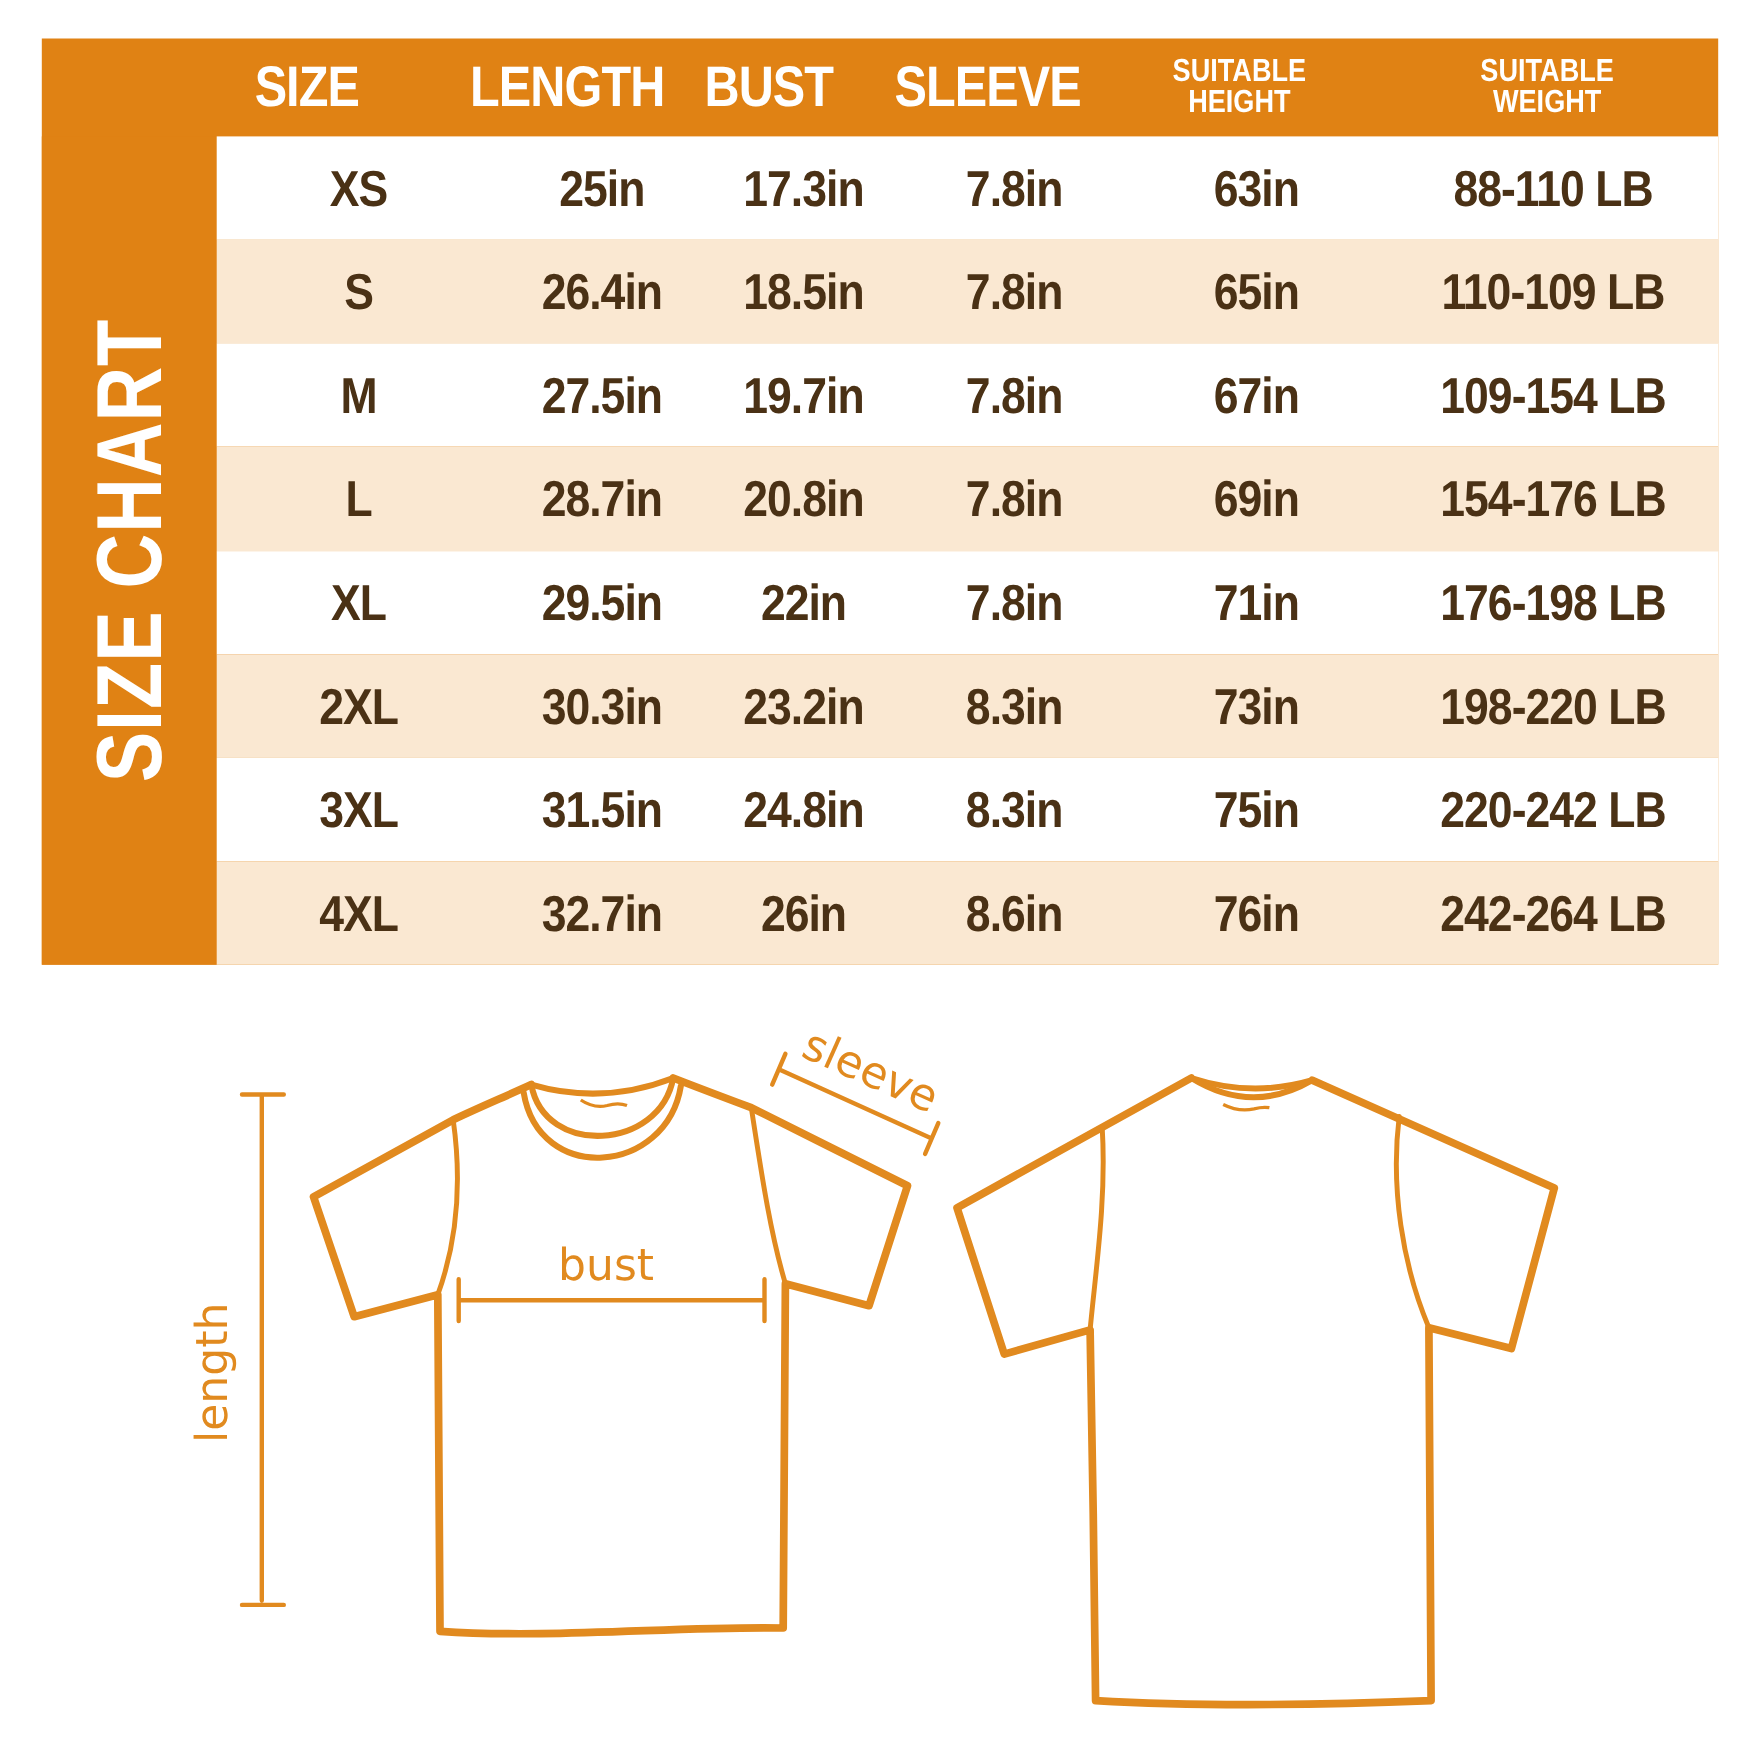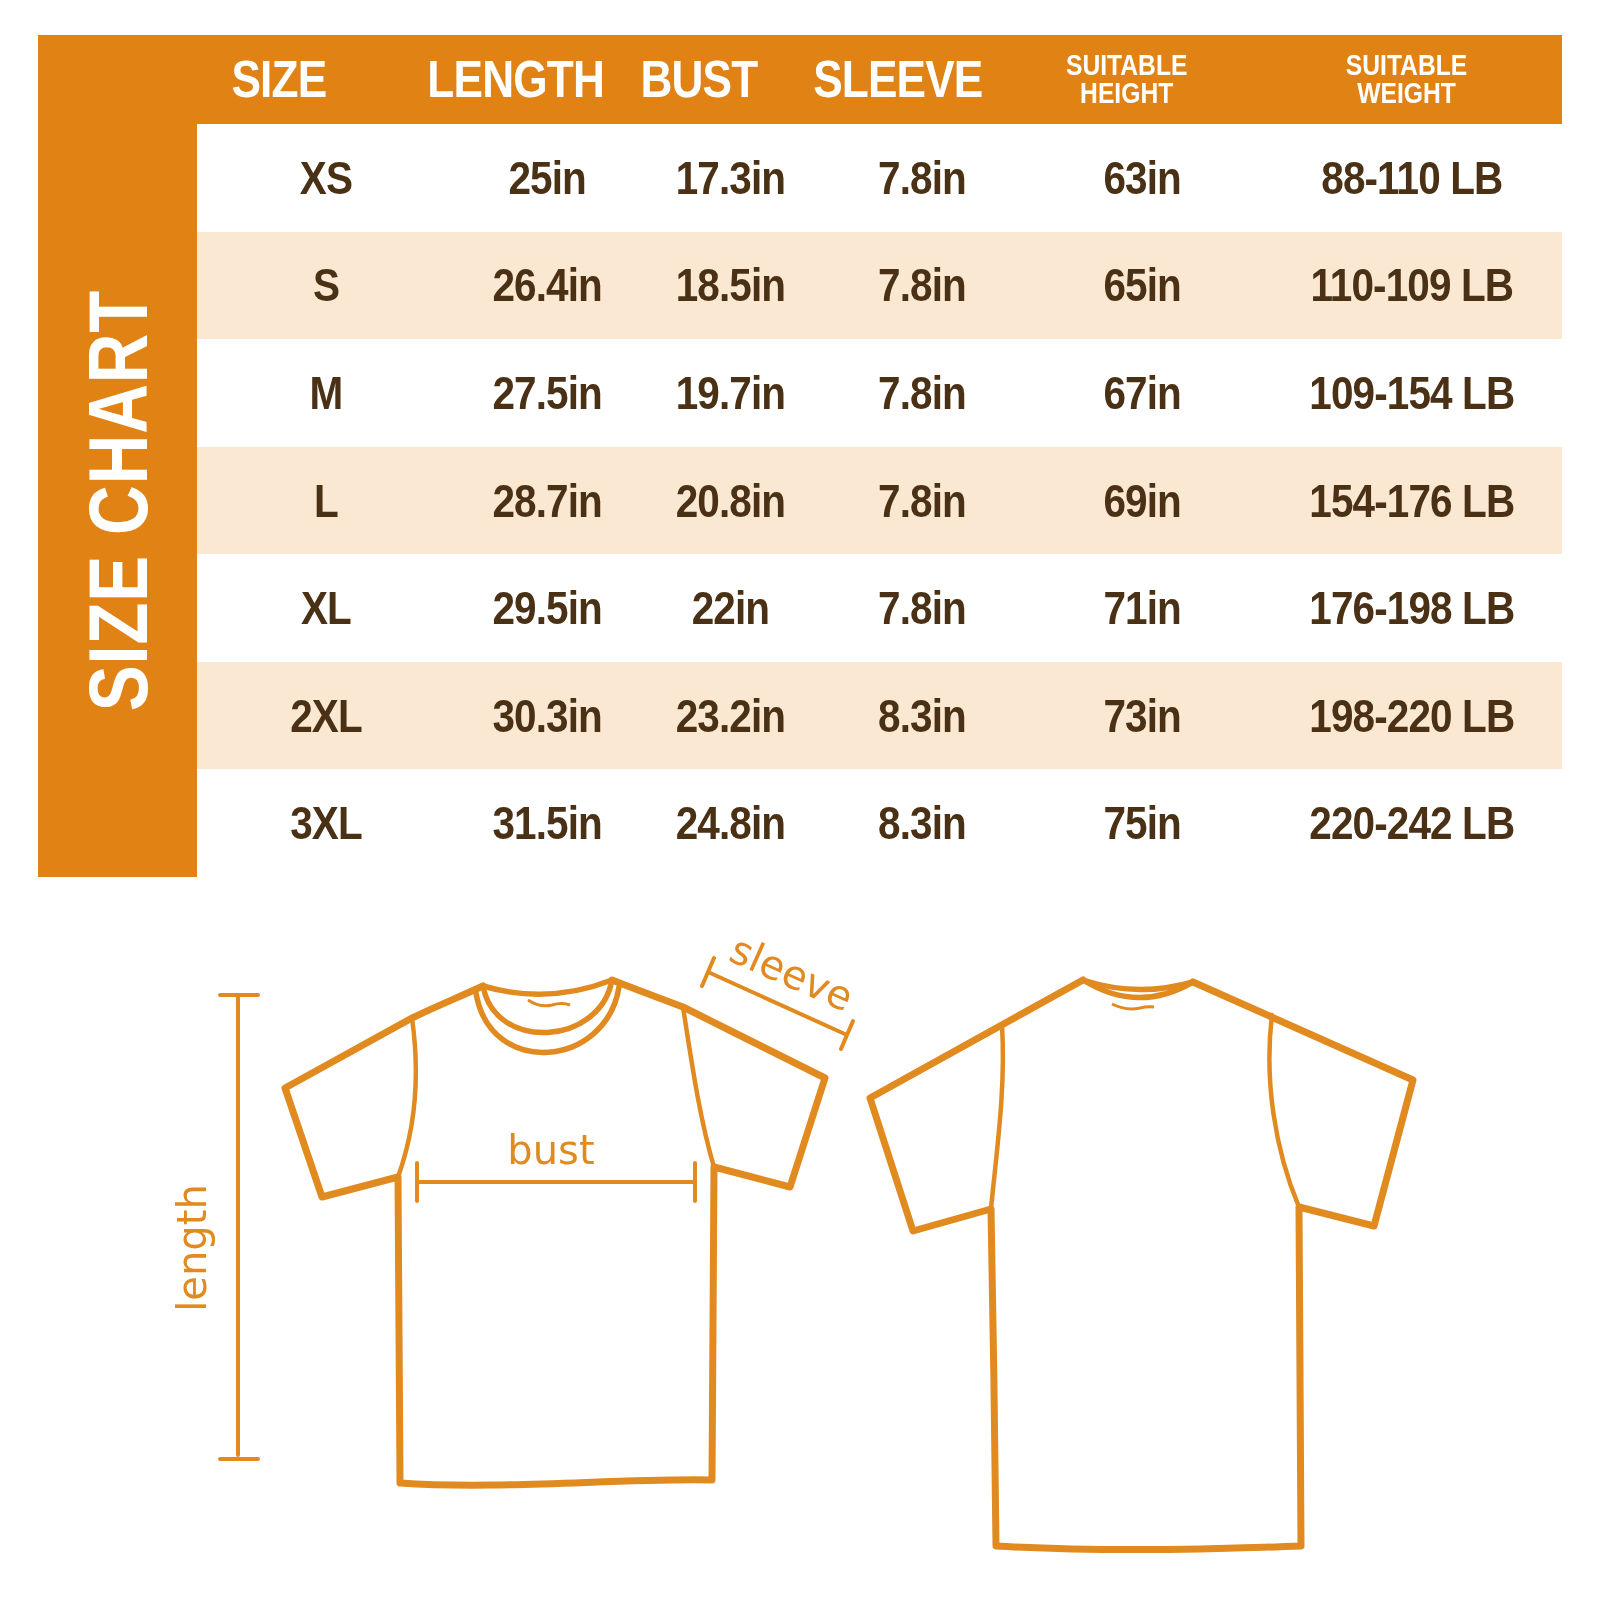--- a/index.html
+++ b/index.html
@@ -170,20 +170,28 @@
           <span class="cell">73in</span>
           <span class="cell">198-220 LB</span>
         </div>
         <div class="row">
           <span class="cell">3XL</span>
           <span class="cell">31.5in</span>
           <span class="cell">24.8in</span>
           <span class="cell">8.3in</span>
           <span class="cell">75in</span>
           <span class="cell">220-242 LB</span>
+        </div>
+        <div class="row">
+          <span class="cell">4XL</span>
+          <span class="cell">32.7in</span>
+          <span class="cell">26in</span>
+          <span class="cell">8.6in</span>
+          <span class="cell">76in</span>
+          <span class="cell">242-264 LB</span>
         </div>
       </div>
     </div>
   </div>
 
   <svg class="diagram" viewBox="0 0 1600 670">
 
     <g>
       <path class="outline" d="M 483,56 C 459,67 435,77 412,88 C 370,111 327,135 285,158
            L 322,267 L 398,247

